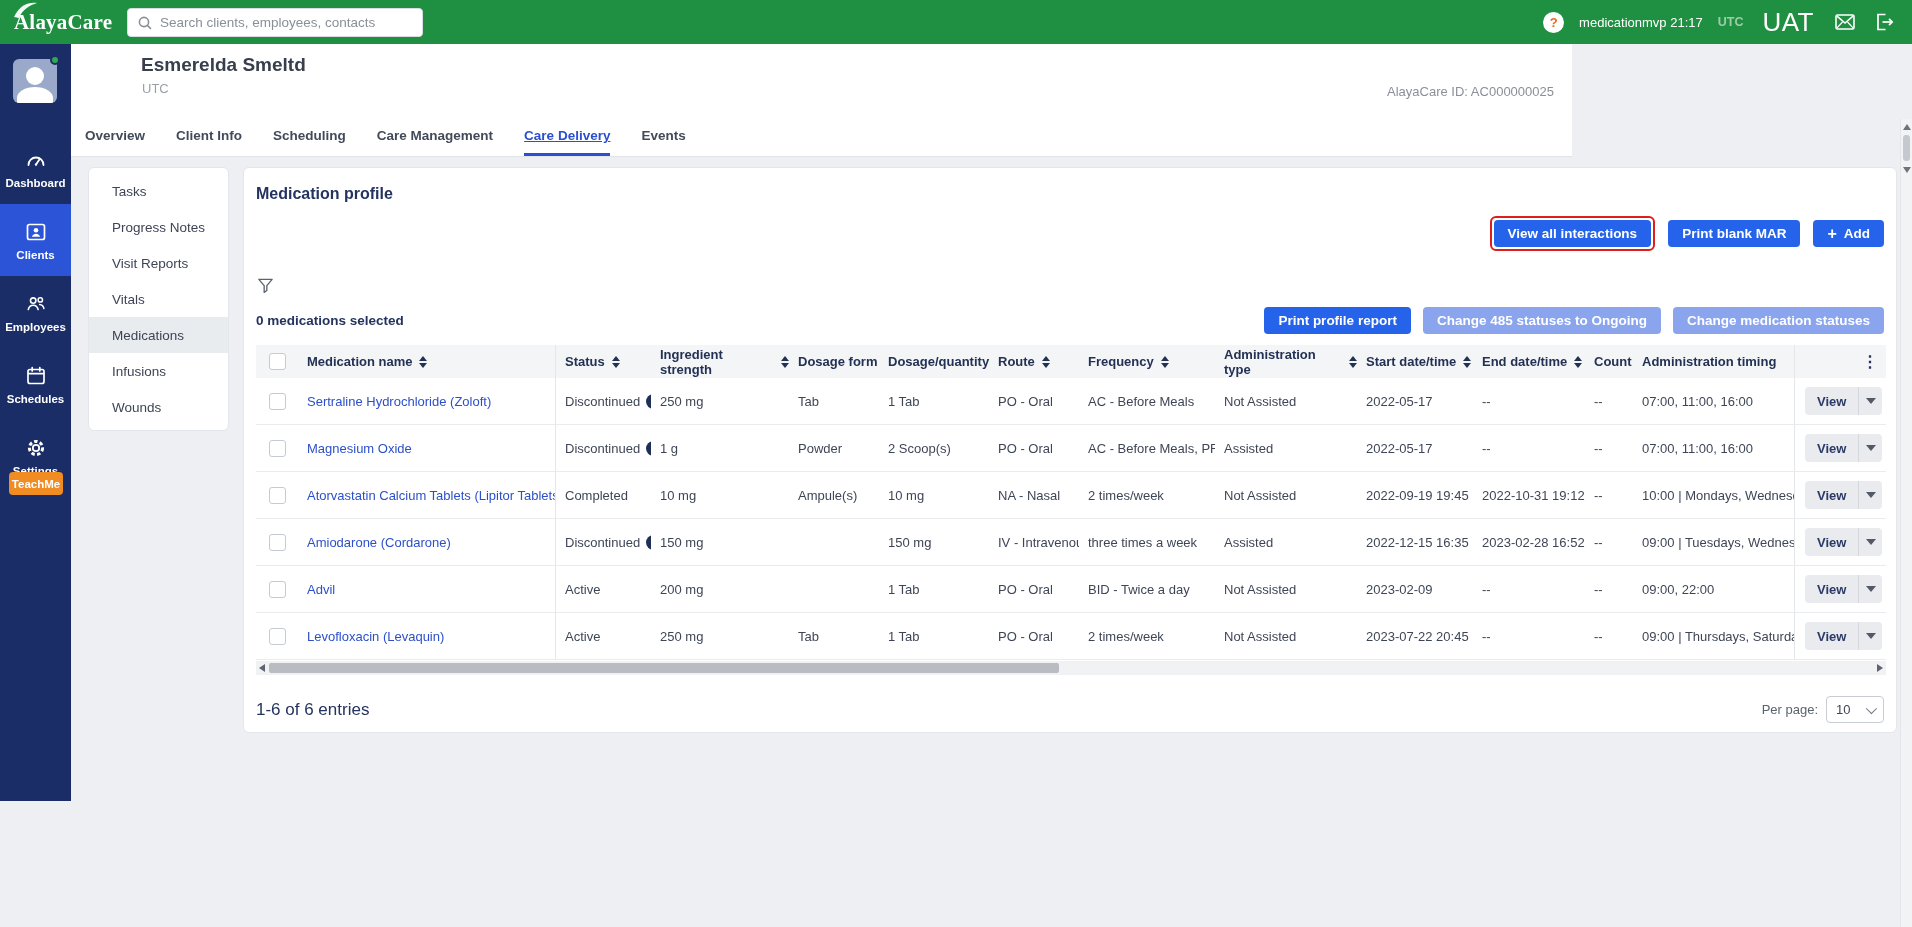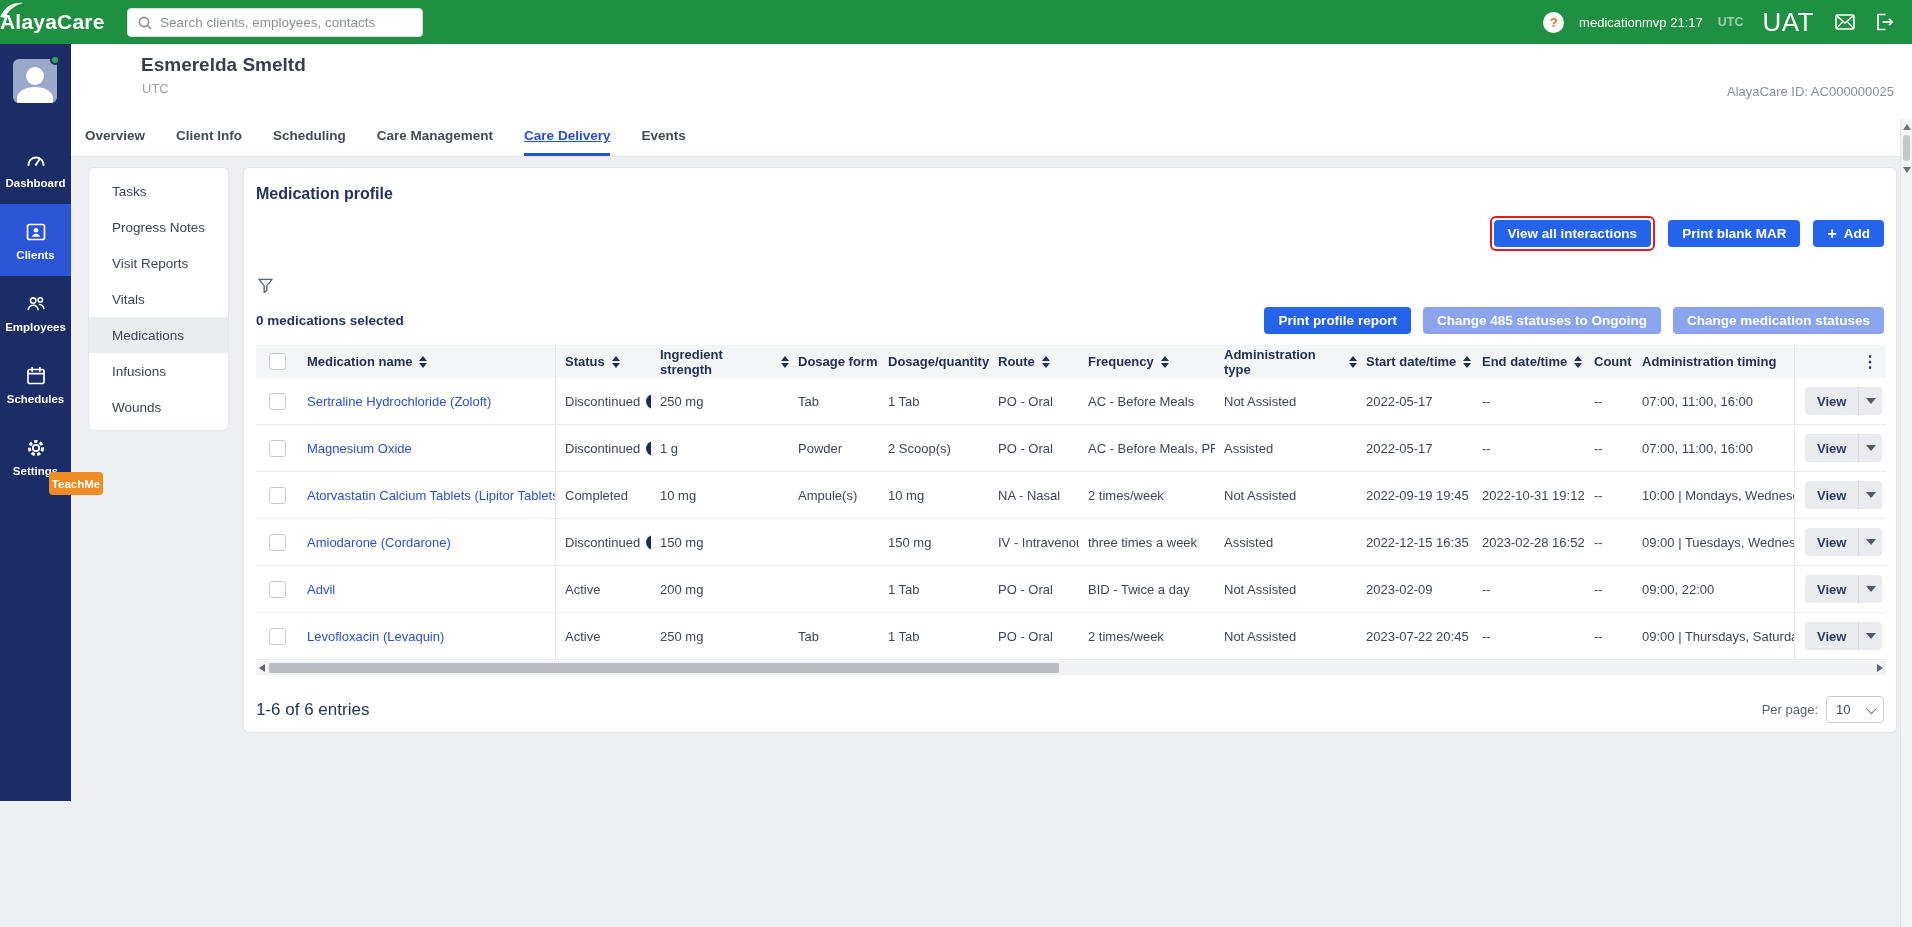--- a/index.html
+++ b/index.html
@@ -1,20 +1,20 @@
 <!DOCTYPE html>
 <html><head>
 <meta charset="utf-8">
 <style>
   * { margin:0; padding:0; box-sizing:border-box; }
   html,body { width:1912px; height:927px; overflow:hidden; font-family:"Liberation Sans", sans-serif; background:#edeff2; }
 
   
   .topbar { position:absolute; left:0; top:0; width:1912px; height:44px; background:#1f9041; display:flex; align-items:center; z-index:30; }
-  .logo { display:flex; align-items:center; position:relative; }
+  .logo { display:flex; align-items:center; margin-left:14px; position:relative;font-family:Liberation Serif, serif; }
   .logo-swash { position:absolute; left:-2px; top:-9px; }
   .logo-text { color:#fff; font-size:21px; font-weight:700; letter-spacing:.2px; }
   .searchbox { position:absolute; left:127px; top:8px; width:296px; height:29px; background:#fff; border:1px solid #d9dde2; border-radius:4px; display:flex; align-items:center; padding:0 9px; gap:7px; }
   .searchbox input { border:none; outline:none; flex:1; font-size:13.5px; color:#3d4454; font-family:"Liberation Sans",sans-serif; background:transparent; }
   .searchbox input::placeholder { color:#8a8f98; }
   .topbar-right { position:absolute; right:16px; top:0; height:44px; display:flex; align-items:center; gap:15px; }
   .help-circle { width:21px; height:21px; border-radius:50%; background:#fff; color:#e86a1f; font-weight:700; font-size:13px; display:flex; align-items:center; justify-content:center; }
   .user-chunk { color:#fff; font-size:13px; }
   .tz-chunk { color:rgba(255,255,255,.55); font-size:12.5px; font-weight:700; }
   .env-chunk { color:#fff; font-size:26px; letter-spacing:.5px; margin:0 4px; }
@@ -22,24 +22,24 @@
   
   .sidebar { position:absolute; left:0; top:44px; width:71px; height:757px; background:#1a2d66; z-index:20; }
   .side-avatar { position:absolute; left:13px; top:15px; width:44px; height:44px; border-radius:6px; background:#9aa8c9; overflow:hidden; }
   .side-avatar .head { position:absolute; left:13px; top:8px; width:18px; height:18px; border-radius:50%; background:#fff; }
   .side-avatar .body { position:absolute; left:4px; top:28px; width:36px; height:22px; border-radius:50% 50% 0 0; background:#fff; }
   .presence-dot { position:absolute; left:50px; top:11px; width:10px; height:10px; border-radius:50%; background:#2fa84f; border:2px solid #1a2d66; }
   .side-nav { position:absolute; left:0; top:88px; width:71px; display:flex; flex-direction:column; }
   .side-item { width:71px; height:72px; display:flex; flex-direction:column; align-items:center; justify-content:center; gap:5px; cursor:pointer; }
   .side-item.active { background:#2b55d6; }
   .side-item .lbl { color:#fff; font-size:11.5px; font-weight:700; }
-  .teachme { position:absolute; left:9px; top:428px; width:54px; height:23px; background:#f08c21; border-radius:4px; color:#fff; font-size:11.5px; font-weight:700; display:flex; align-items:center; justify-content:center;margin-left:40px; }
-
-  
-  .client-header { position:absolute; left:71px; top:44px; width:1841px; height:113px; background:#fff; border-bottom:1px solid #e2e4e8; z-index:10; }
+  .teachme { position:absolute; left:9px; top:428px; width:54px; height:23px; background:#f08c21; border-radius:4px; color:#fff; font-size:11.5px; font-weight:700; display:flex; align-items:center; justify-content:center; }
+
+  
+  .client-header { position:absolute; left:71px; top:44px; width:1501px; height:113px; background:#fff; border-bottom:1px solid #e2e4e8; z-index:10; }
   .client-photo { position:absolute; left:14px; top:13px; width:40px; height:40px; border-radius:5px;
      background: radial-gradient(circle at 50% 34%, #d9b394 0 26%, #a9805f 44%, #6d5razz 0), linear-gradient(180deg,#8c8f96 0 28%, #c3a98e 45%, #9b9fa8 78%, #7d828c 100%); }
   .client-name { position:absolute; left:70px; top:10px; font-size:19px; font-weight:700; color:#373e4c; }
   .client-tz { position:absolute; left:71px; top:37px; font-size:13px; color:#9aa0a9; }
   .client-id { position:absolute; right:18px; top:40px; font-size:13px; color:#8a8f99; }
   .tab-bar { position:absolute; left:14px; bottom:0; height:38px; display:flex; gap:31px; }
   .tab { line-height:36px; font-size:13.5px; font-weight:700; color:#424a5a; cursor:pointer; border-bottom:3px solid transparent; }
   .tab.active { color:#2b50cf; border-bottom-color:#2b50cf;text-decoration:underline; }
 
   

